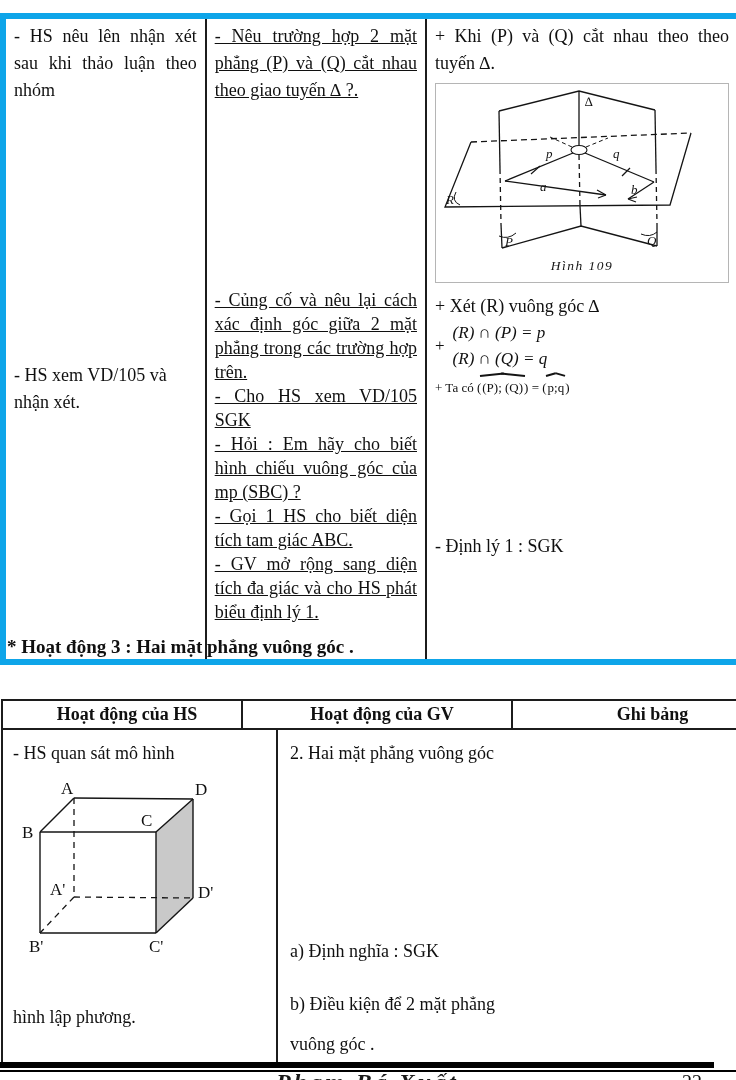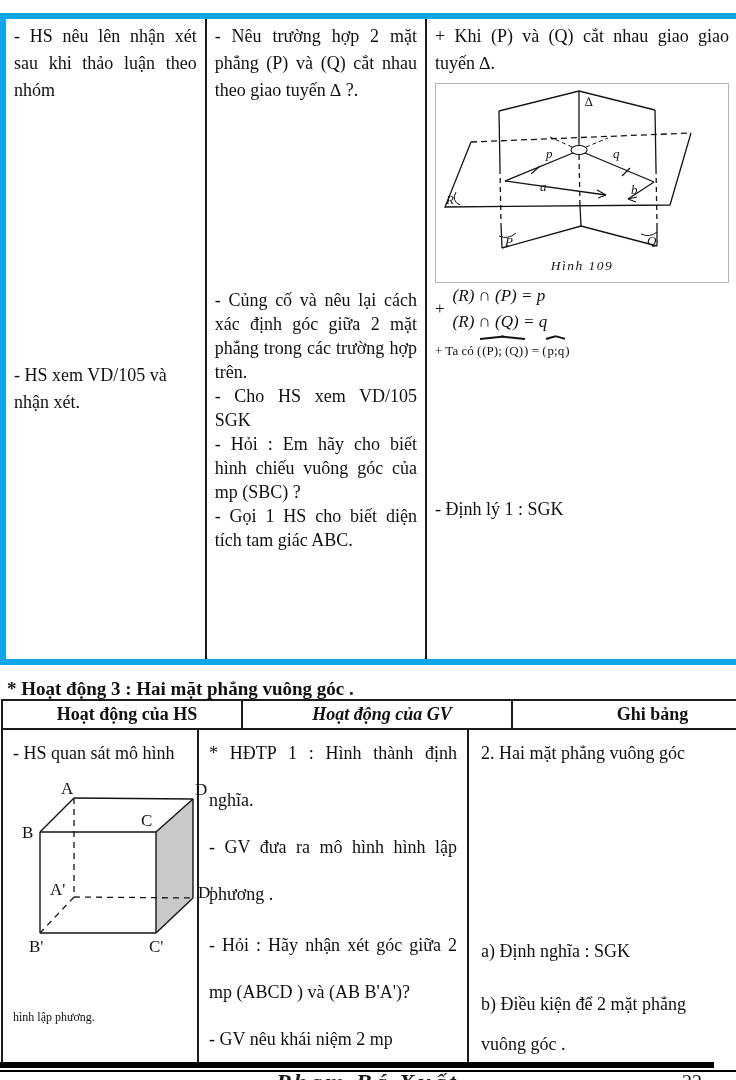--- a/index.html
+++ b/index.html
@@ -5,21 +5,21 @@
   html,body{margin:0;padding:0;}
   body{width:736px;height:1080px;background:#fff;color:#101010;
        font-family:"Liberation Serif","DejaVu Serif",serif;}
   #page{position:relative;width:736px;height:1080px;overflow:hidden;background:#fff;}
 
   
   .t1{position:absolute;left:0;top:13px;width:731px;height:640px;
       border:6px solid #0ea5e9;display:flex;}
   .t1 .cell{box-sizing:border-box;padding:4px 8px;font-size:18px;line-height:27px;}
   .t1 .c1{width:204px;border-right:2px solid #1c1c1c;}
-  .t1 .c2{width:224px;border-right:2px solid #1c1c1c;text-align:justify;}
+  .t1 .c2{width:224px;border-right:2px solid #1c1c1c;text-align:justify;text-decoration:underline;}
   .t1 .c3{flex:1;}
   .t1 p{margin:0;}
   .just{text-align:justify;}
   .c1-p2{margin-top:258px !important;}
   .c2-p2{margin-top:184px !important;}
   .list24{line-height:24px !important;}
   .fig-wrap{margin:6px 0 0 0;}
   .fig-box{border:1px solid #b5b5b5;display:block;}
   .xet{margin-top:10px !important;}
   .eqrow{display:flex;align-items:center;gap:8px;font-size:17px;line-height:26px;}
@@ -30,41 +30,41 @@
 
   
   .hat{position:relative;display:inline-block;padding:0 1px;}
   .hat::before,.hat::after{content:"";position:absolute;top:1px;height:2px;background:#141414;width:56%;}
   .hat::before{left:-2%;transform-origin:left center;transform:rotate(-6deg);}
   .hat::after{right:-2%;transform-origin:right center;transform:rotate(6deg);}
   .hat-sm::before{transform:rotate(-16deg);}
   .hat-sm::after{transform:rotate(16deg);}
 
   
-  .heading{position:absolute;left:7px;top:678px;font-size:19px;font-weight:bold;}
+  .heading{position:absolute;left:7px;top:636px;font-size:19px;font-weight:bold;}
 
   
   .t2{position:absolute;left:1px;top:699px;width:779px;height:363px;
       border-left:2px solid #1c1c1c;border-top:2px solid #1c1c1c;
       display:flex;flex-direction:column;}
   .t2-head{display:flex;height:37px;border-bottom:2px solid #1c1c1c;
            font-weight:bold;font-size:18px;}
   .t2-head .hcell{display:flex;align-items:center;justify-content:center;box-sizing:border-box;padding-left:10px;}
   .t2-body{display:flex;flex:1;}
-  .t2 .b1{width:196px;border-right:2px solid #1c1c1c;box-sizing:border-box;padding:8px 10px 0 10px;}
+  .t2 .b1{width:275px;border-right:2px solid #1c1c1c;box-sizing:border-box;padding:8px 10px 0 10px;}
   .t2 .b2{width:270px;border-right:2px solid #1c1c1c;box-sizing:border-box;
           padding:0 10px;font-size:18px;line-height:47px;text-align:justify;}
   .t2 .b3{flex:1;box-sizing:border-box;padding:8px 0 0 12px;font-size:18px;line-height:30px;}
   .t2 .h1{width:240px;border-right:2px solid #1c1c1c;}
-  .t2 .h2{width:270px;border-right:2px solid #1c1c1c;font-style:italic;}
+  .t2 .h2{width:270px;border-right:2px solid #1c1c1c;}
   .t2 .h3{flex:1;}
   .t2 p{margin:0;}
   .b1 .p1{font-size:18px;line-height:30px;}
   .cube-wrap{margin:12px 0 0 0;}
-  .b1 .p2{font-size:12px;line-height:30px;margin-top:26px;}
+  .b1 .p2{font-size:18px;line-height:30px;margin-top:26px;}
   .b2 .p3{margin-top:4px;}
   .b3 .p1{white-space:nowrap;}
   .b3 .p2{margin-top:168px;}
   .b3 .p3{margin-top:18px;line-height:40px;max-width:238px;}
 
   
   .foot-bar{position:absolute;left:0;top:1062px;width:714px;height:6px;background:#000;}
   .foot-line{position:absolute;left:0;top:1070px;width:736px;height:2px;background:#000;}
   .signature{position:absolute;left:276px;top:1069px;font-size:24px;font-style:italic;
              font-weight:bold;letter-spacing:3px;color:#1a1a1a;}
@@ -84,23 +84,24 @@
     <div class="cell c1">
       <p class="just">- HS nêu lên nhận xét sau khi thảo luận theo nhóm</p>
       <p class="c1-p2">- HS xem VD/105 và nhận xét.</p>
     </div>
     <div class="cell c2">
       <p>- Nêu trường hợp 2 mặt phẳng (P) và (Q) cắt nhau theo giao tuyến ∆ ?.</p>
       <p class="c2-p2 list24">- Củng cố và nêu lại cách xác định góc giữa 2 mặt phẳng trong các trường hợp trên.</p>
       <p class="list24">- Cho HS xem VD/105 SGK</p>
       <p class="list24">- Hỏi : Em hãy cho biết hình chiếu vuông góc của mp (SBC) ?</p>
       <p class="list24">- Gọi 1 HS cho biết diện tích tam giác ABC.</p>
+      <p class="list24">- GV mở rộng sang diện tích đa giác và cho HS phát biểu định lý 1.</p>
     </div>
     <div class="cell c3">
-      <p class="just">+ Khi (P) và (Q) cắt nhau giao giao tuyến ∆.</p>
+      <p class="just">+ Khi (P) và (Q) cắt nhau theo theo tuyến ∆.</p>
 
       <div class="fig-wrap">
         <svg class="fig-box" width="292" height="198" viewBox="0 0 292 198">
 
           <polyline points="63,27 143,7 219,26" fill="none" stroke="#141414" stroke-width="1.3"></polyline>
           <line x1="63" y1="27" x2="64" y2="85" stroke="#141414" stroke-width="1.3"></line>
           <line x1="64" y1="85" x2="65" y2="140" stroke="#141414" stroke-width="1.3" stroke-dasharray="5,4"></line>
           <line x1="65" y1="140" x2="66" y2="164" stroke="#141414" stroke-width="1.3"></line>
           <line x1="219" y1="26" x2="220" y2="85" stroke="#141414" stroke-width="1.3"></line>
           <line x1="220" y1="85" x2="221" y2="140" stroke="#141414" stroke-width="1.3" stroke-dasharray="5,4"></line>
@@ -138,20 +139,21 @@
           <text class="svglab" x="177" y="74">q</text>
           <text class="svglab" x="104" y="107">a</text>
           <text class="svglab" x="195" y="110">b</text>
           <text class="svglab" x="10" y="120">R</text>
           <text class="svglab" x="69" y="162">P</text>
           <text class="svglab" x="211" y="161">Q</text>
           <text class="caption" x="146" y="186" text-anchor="middle">Hình 109</text>
         </svg>
       </div>
 
+      <p class="xet">+ Xét (R) vuông góc ∆</p>
       <div class="eqrow">
         <span>+</span>
         <span class="eqcol">
           <span class="math">(R) ∩ (P) = p</span>
           <span class="math">(R) ∩ (Q) = q</span>
         </span>
       </div>
       <p class="taco"><span>+ Ta có  (</span><span class="hat">(P); (Q)</span><span>) = (</span><span class="hat hat-sm">p;q</span><span>)</span></p>
       <p class="dinhly">- Định lý 1 : SGK</p>
     </div>
@@ -194,26 +196,20 @@
             <text class="cubelab" x="128" y="46">C</text>
             <text class="cubelab" x="37" y="115">A'</text>
             <text class="cubelab" x="185" y="118">D'</text>
             <text class="cubelab" x="16" y="172">B'</text>
             <text class="cubelab" x="136" y="172">C'</text>
           </svg>
         </div>
 
         <p class="p2">hình lập phương.</p>
       </div>
-      <div class="b2">
-        <p class="p1">* HĐTP 1 : Hình thành định nghĩa.</p>
-        <p class="p2">- GV đưa ra mô hình hình lập phương .</p>
-        <p class="p3">- Hỏi : Hãy nhận xét góc giữa 2 mp (ABCD ) và (AB B'A')?</p>
-        <p class="p4">- GV nêu khái niệm 2 mp</p>
-      </div>
       <div class="b3">
         <p class="p1">2. Hai mặt phẳng vuông góc</p>
         <p class="p2">a) Định nghĩa : SGK</p>
         <p class="p3">b) Điều kiện để 2 mặt phẳng vuông góc .</p>
       </div>
     </div>
   </div>
 
   <div class="foot-bar"></div>
   <div class="foot-line"></div>

